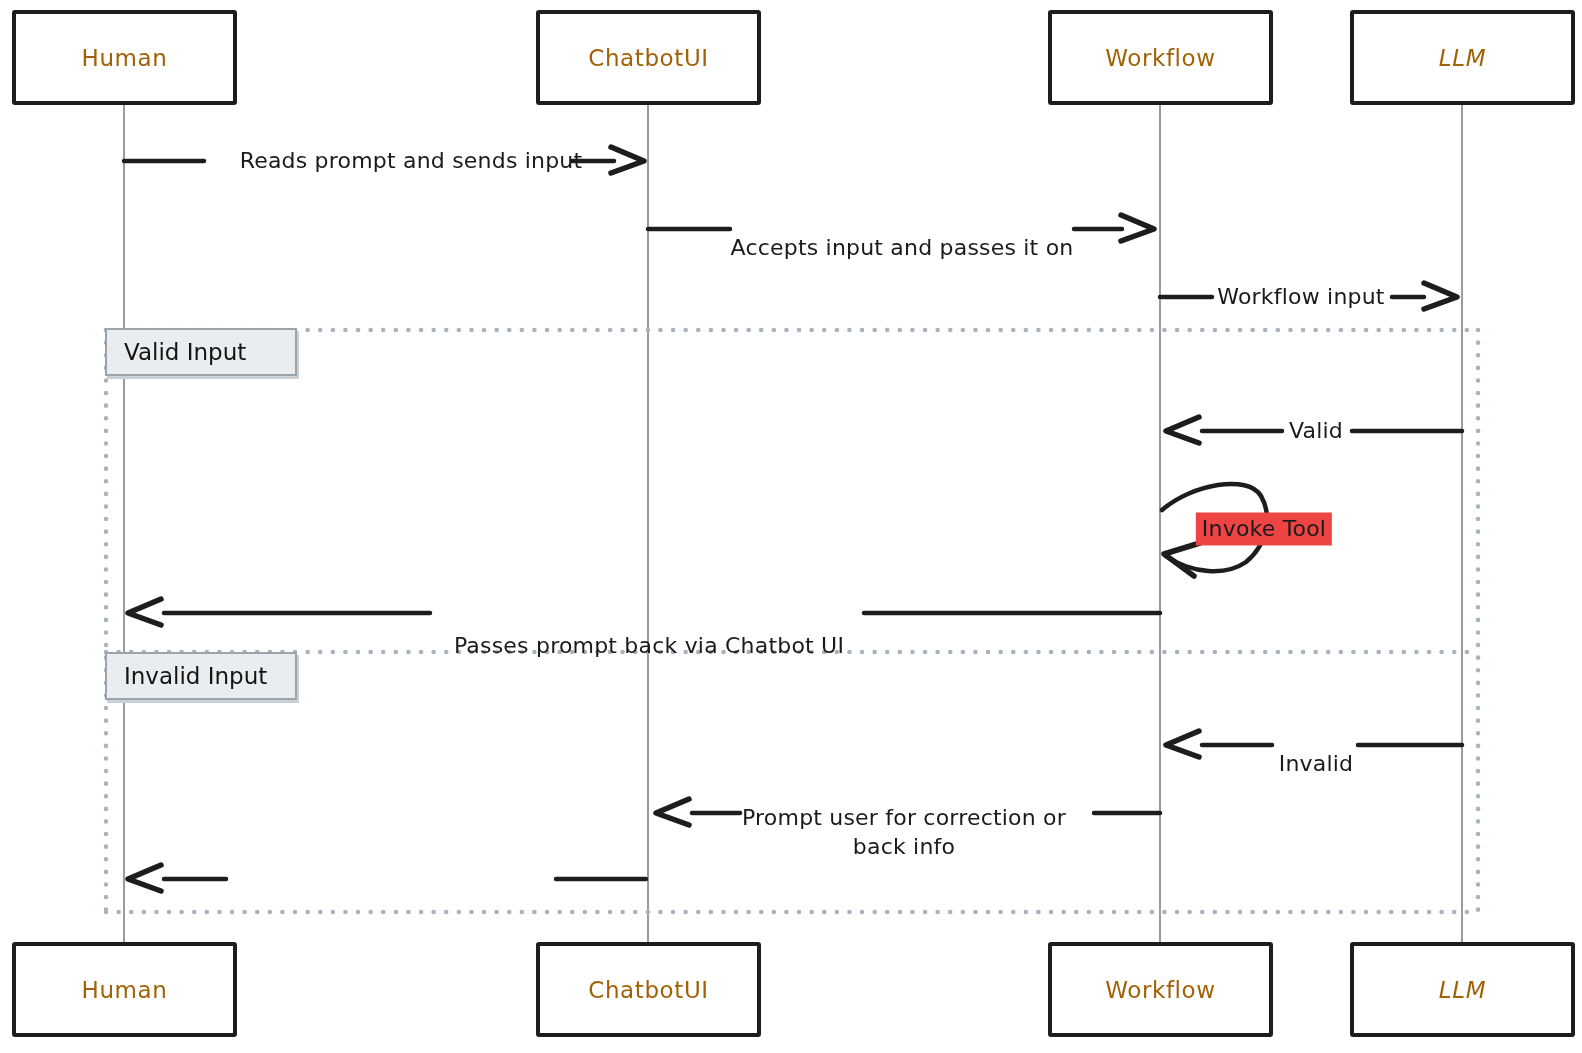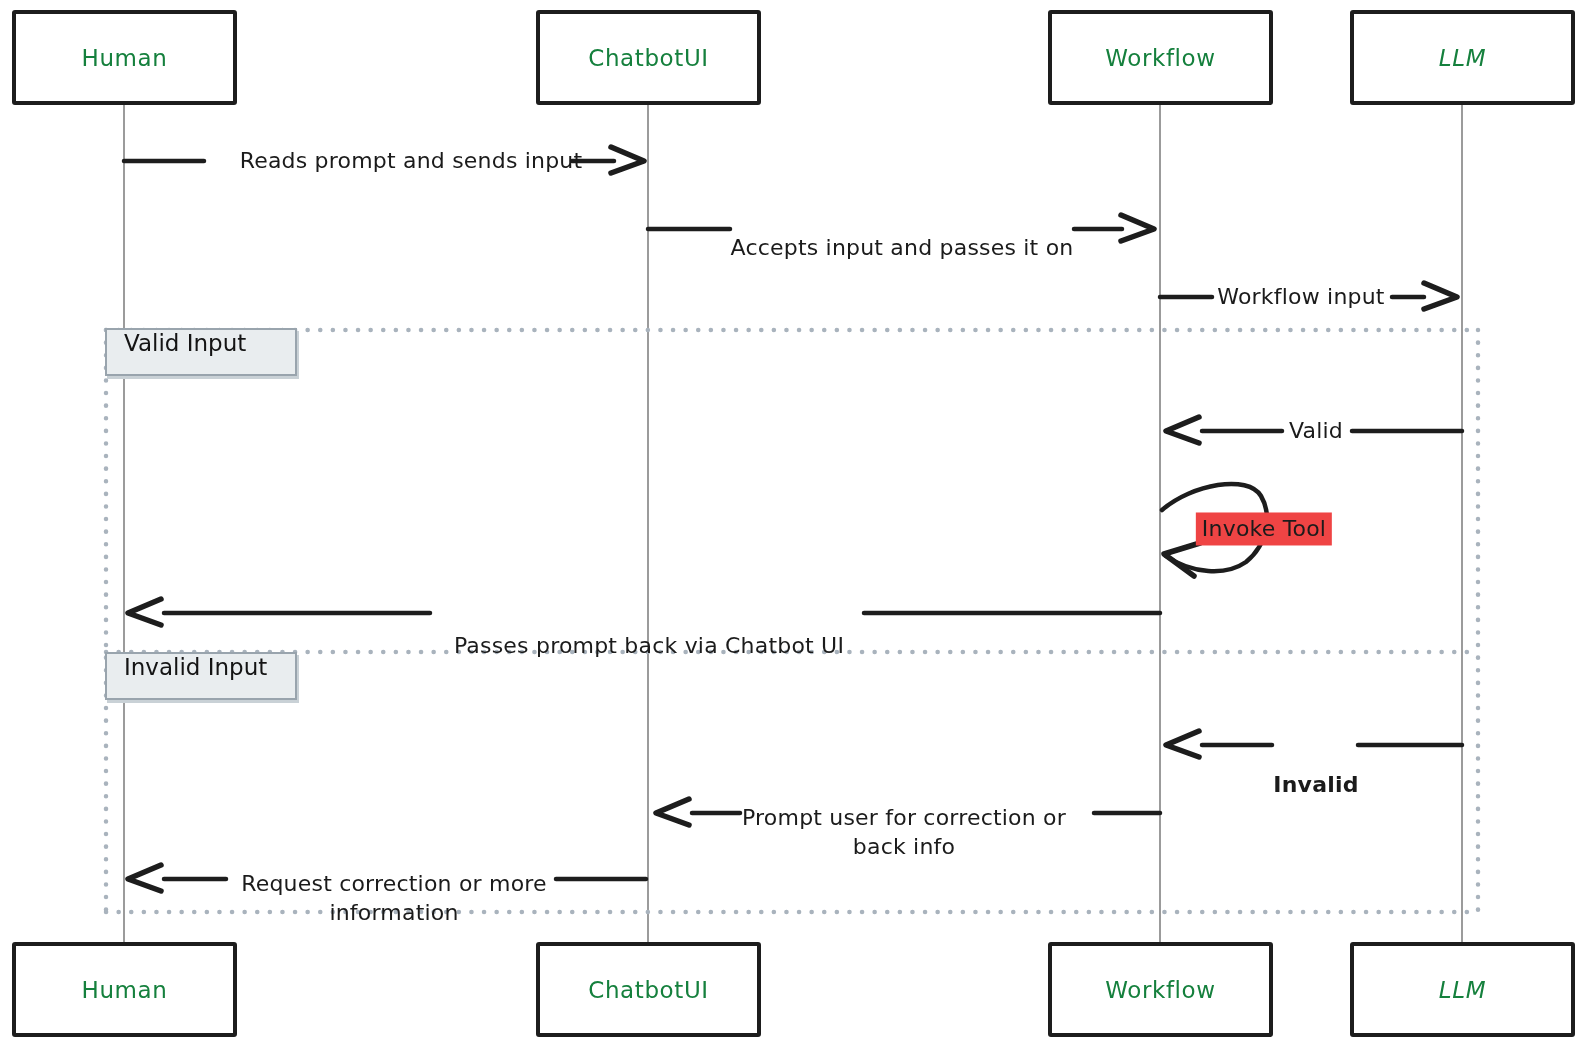--- a/index.html
+++ b/index.html
@@ -26,21 +26,21 @@
     border-radius: 3px;
     box-sizing: border-box;
     display: flex;
     align-items: center;
     justify-content: center;
   }
   .pbox .plabel {
     font-size: 23px;
     font-weight: 500;
     letter-spacing: 0.6px;
-    color: #15803d;
+    color: #a16207;
   }
   .pbox.llm .plabel { font-style: italic; }
   .row-top  .pbox { top: 10px; }
   .row-bot  .pbox { top: 942px; }
   .pbox.human      { left: 12px;   }
   .pbox.chatbotui  { left: 536px;  }
   .pbox.workflow   { left: 1048px; }
   .pbox.llm        { left: 1350px; }
 
   
@@ -55,34 +55,35 @@
     white-space: nowrap;
     line-height: 1.32;
   }
   .msg-label.multiline { white-space: normal; margin-top: 19px; }
   .msg-label.m1 { left: 411px;  top: 161px; }
   .msg-label.m2 { left: 902px;  top: 229px; width: 352px; }
   .msg-label.m3 { left: 1301px; top: 297px; }
   .msg-label.m4 { left: 1316px; top: 431px; }
   .msg-label.m5 { left: 1264px; top: 529px; background: #ef4444; padding: 2px 6px; }
   .msg-label.m6 { left: 649px;  top: 646px; }
-  .msg-label.m7 { left: 1316px; top: 785px; font-weight: bold; }
+  .msg-label.m7 { left: 1316px; top: 764px; }
   .msg-label.m8 { left: 904px;  top: 813px; width: 372px; }
   .msg-label.m9 { left: 394px;  top: 879px; width: 340px; }
 
   
   .frame-label {
     position: absolute;
     left: 105px;
     width: 192px; height: 48px;
     box-sizing: border-box;
     background: #e9edef;
     border: 2px solid #99a4ad;
     box-shadow: 2px 3px 0 #c9d1d6;
     display: flex;
+    align-items: center;
     padding-left: 17px;
     font-size: 23px;
     font-weight: 500;
     color: #141414;
   }
   .frame-label.valid   { top: 328px; }
   .frame-label.invalid { top: 652px; }
 </style>
 </head>
 <body>
@@ -164,21 +165,20 @@
   </svg>
 
   <div class="msg-label m1">Reads prompt and sends input</div>
   <div class="msg-label m2 multiline">Accepts input and passes it on</div>
   <div class="msg-label m3">Workflow input</div>
   <div class="msg-label m4">Valid</div>
   <div class="msg-label m5">Invoke Tool</div>
   <div class="msg-label m6">Passes prompt back via Chatbot UI</div>
   <div class="msg-label m7">Invalid</div>
   <div class="msg-label m8 multiline">Prompt user for correction or back info</div>
-  <div class="msg-label m9 multiline">Request correction or more information</div>
 
   <div class="frame-label valid">
     <span>Valid Input</span>
   </div>
   <div class="frame-label invalid">
     <span>Invalid Input</span>
   </div>
 
   <div class="row-top">
     <div class="pbox human">

